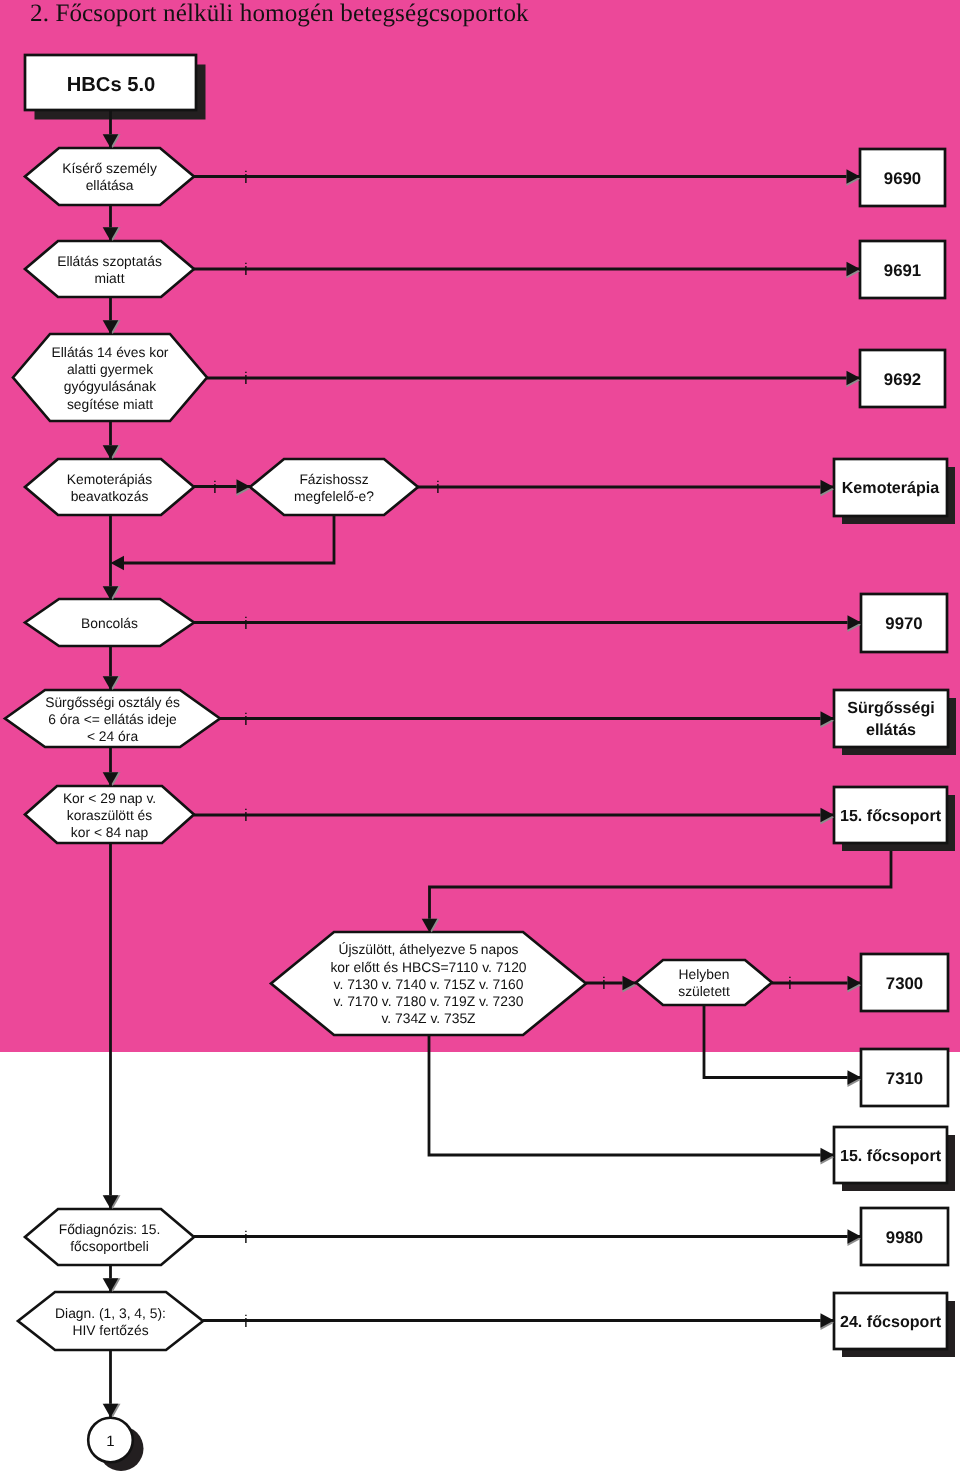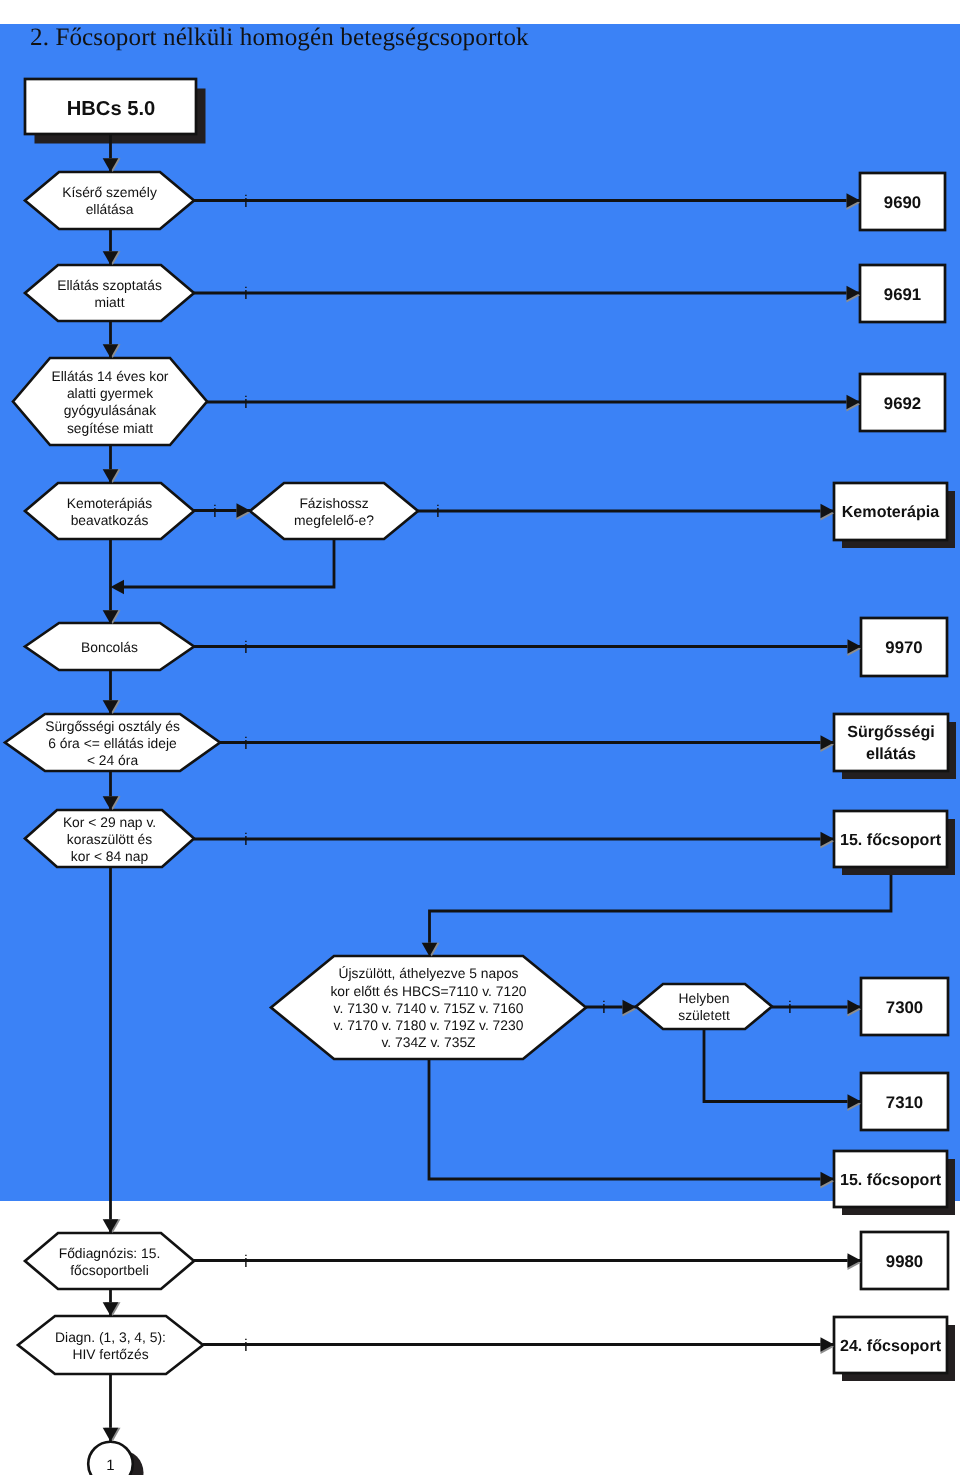--- a/index.html
+++ b/index.html
@@ -1,18 +1,18 @@
 <!DOCTYPE html>
 <html><head>
 <meta charset="utf-8">
 <style>
   html,body{margin:0;padding:0;background:#ffffff;}
   body{width:960px;height:1475px;overflow:hidden;
        font-family:"Liberation Sans",sans-serif;-webkit-font-smoothing:antialiased;text-rendering:geometricPrecision;}
-  #page{position:relative;width:960px;height:1177px;background:#3b82f6;margin-top:24px;}
+  #page{position:relative;width:960px;height:1052px;background:#ec4899;}
   .title{position:absolute;left:30px;top:0px;font-family:"Liberation Serif",serif;
          font-size:25.1px;color:#121212;white-space:nowrap;letter-spacing:0.1px;}
   svg#fc{position:absolute;left:0;top:0;display:block;}
   .shape{fill:#ffffff;stroke:#121212;stroke-width:2.7;stroke-linejoin:miter;}
   .ln{stroke:#121212;stroke-width:2.8;fill:none;stroke-linecap:butt;}
   .sh{fill:#231f20;}
   .ah{fill:#121212;}
   .ahs{fill:#8d8d8d;}
   text{fill:#111111;font-family:"Liberation Sans",sans-serif;-webkit-font-smoothing:antialiased;}
   .dtxt{font-size:14.4px;text-anchor:middle;}

